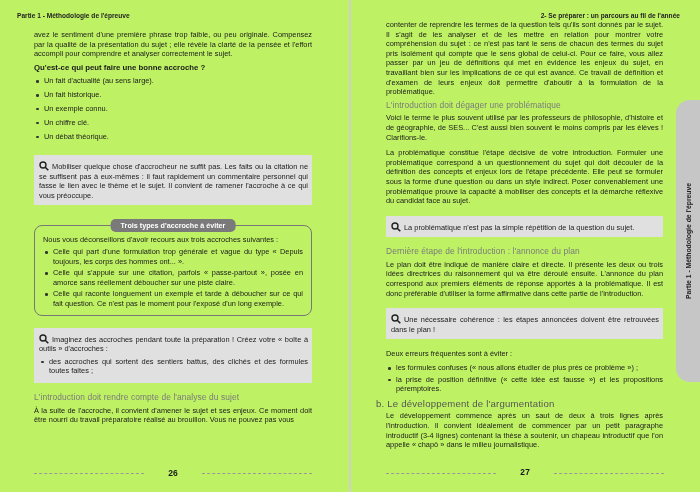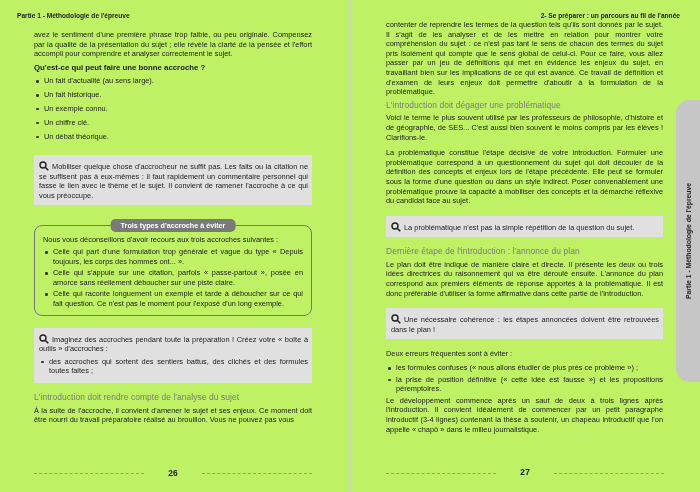--- a/index.html
+++ b/index.html
@@ -131,20 +131,21 @@
         <svg class="mag" viewBox="0 0 10 10">
             <circle cx="4" cy="4" r="3" fill="none" stroke="#222" stroke-width="1.4"></circle>
             <line x1="6.2" y1="6.2" x2="9.3" y2="9.3" stroke="#222" stroke-width="1.6"></line>
           </svg><span>Une nécessaire cohérence : les étapes annoncées doivent être retrouvées dans le plan !</span>
       </div>
       <p>Deux erreurs fréquentes sont à éviter :</p>
       <ul class="tight">
         <li>les formules confuses (« nous allons étudier de plus près ce problème ») ;</li>
         <li>la prise de position définitive (« cette idée est fausse ») et les propositions péremptoires.</li>
       </ul>
+      <div class="section-head">b. Le développement de l'argumentation</div>
       <p>Le développement commence après un saut de deux à trois lignes après l'introduction. Il convient idéalement de commencer par un petit paragraphe introductif (3-4 lignes) contenant la thèse à soutenir, un chapeau introductif que l'on appelle « chapô » dans le milieu journalistique.</p>
     </div>
     <div class="folio">
       <div class="dash"></div>
       <div class="num">27</div>
       <div class="dash"></div>
     </div>
     <div class="side-tab">
       <span>Partie 1 - Méthodologie de l'épreuve</span>
     </div>

